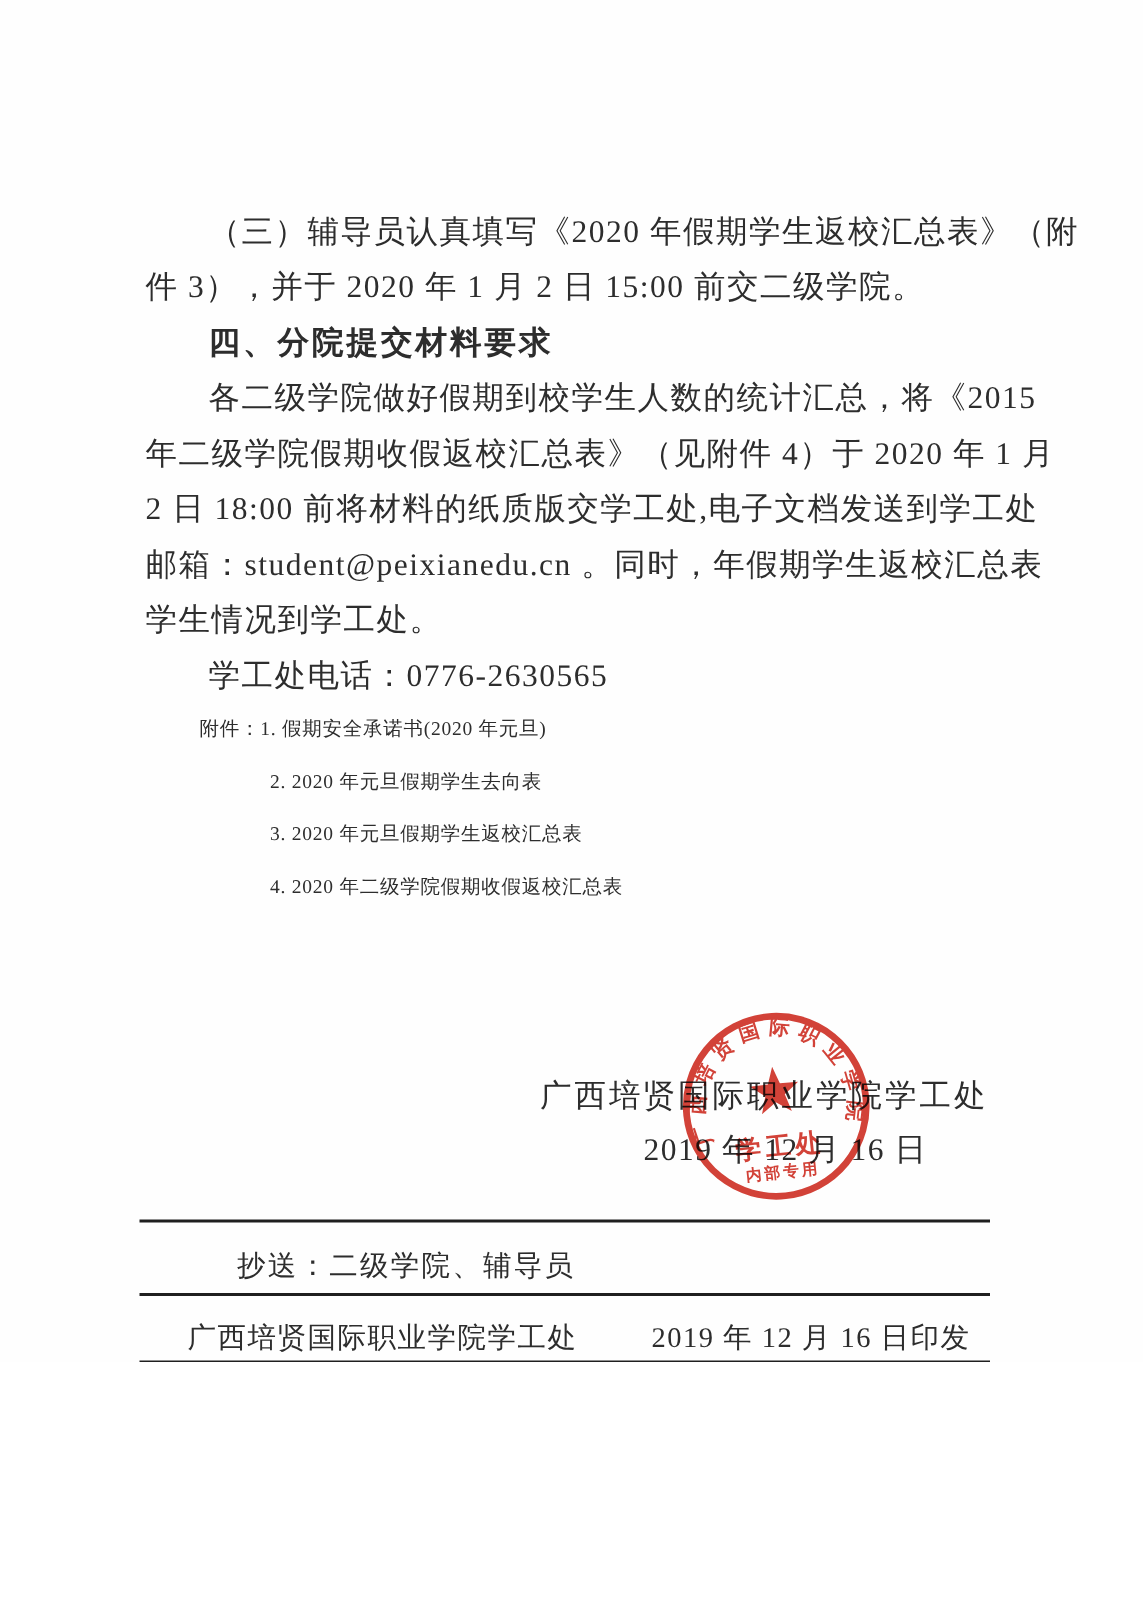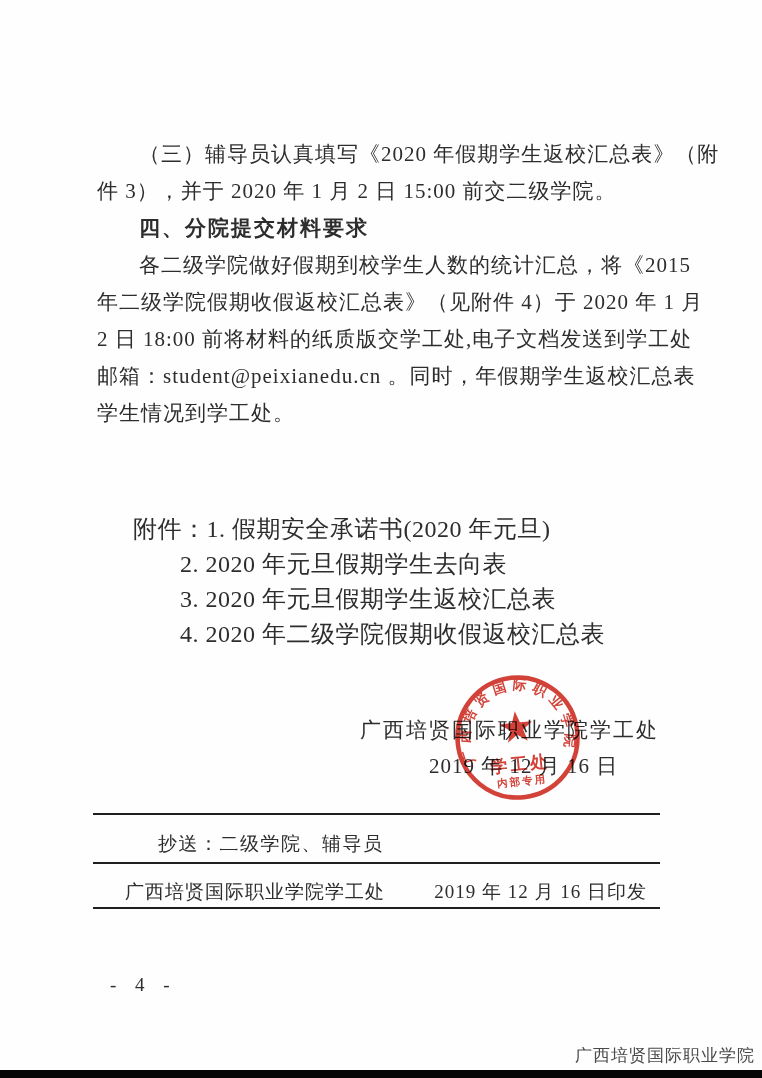--- a/index.html
+++ b/index.html
@@ -1,19 +1,19 @@
 <!DOCTYPE html>
 <html><head>
 <meta charset="utf-8">
 <style>
   html, body { margin: 0; padding: 0; background: #ffffff; }
   .page {
     position: relative;
     width: 762px;
-    height: 1078px;
+    height: 908px;
     background: #fefefe;
     overflow: hidden;
     font-family: "Liberation Serif", "DejaVu Serif", serif;
     color: #2d2d2d;
   }
   
   .body-block {
     position: absolute;
     left: 97px;
     top: 136px;
@@ -22,22 +22,22 @@
     line-height: 37px;
     letter-spacing: 1px;
     white-space: nowrap;
   }
   .ln.indent { text-indent: 42px; }
   .ln.bold { font-weight: bold; letter-spacing: 2px; }
   
   .attachments {
     position: absolute;
     left: 133px;
-    top: 512px;
-    font-size: 24px;
+    top: 468px;
+    font-size: 13px;
     line-height: 35px;
     letter-spacing: 0.5px;
     white-space: nowrap;
   }
   .att-cont { padding-left: 47px; }
   
   .sig-org {
     position: absolute;
     left: 360px;
     top: 716px;
@@ -142,20 +142,21 @@
 
   <div class="body-block">
     <div class="ln indent">（三）辅导员认真填写《2020 年假期学生返校汇总表》（附</div>
     <div class="ln">件 3），并于 2020 年 1 月 2 日 15:00 前交二级学院。</div>
     <div class="ln indent bold">四、分院提交材料要求</div>
     <div class="ln indent">各二级学院做好假期到校学生人数的统计汇总，将《2015</div>
     <div class="ln">年二级学院假期收假返校汇总表》（见附件 4）于 2020 年 1 月</div>
     <div class="ln">2 日 18:00 前将材料的纸质版交学工处,电子文档发送到学工处</div>
     <div class="ln">邮箱：student@peixianedu.cn 。同时，年假期学生返校汇总表</div>
     <div class="ln">学生情况到学工处。</div>
+    <div class="ln indent">学工处电话：0776-2630565</div>
   </div>
 
   <div class="attachments">
     <div class="att-row">
       <span>附件：</span><span>1. 假期安全承诺书(2020 年元旦)</span>
     </div>
     <div class="att-row att-cont">2. 2020 年元旦假期学生去向表</div>
     <div class="att-row att-cont">3. 2020 年元旦假期学生返校汇总表</div>
     <div class="att-row att-cont">4. 2020 年二级学院假期收假返校汇总表</div>
   </div>

